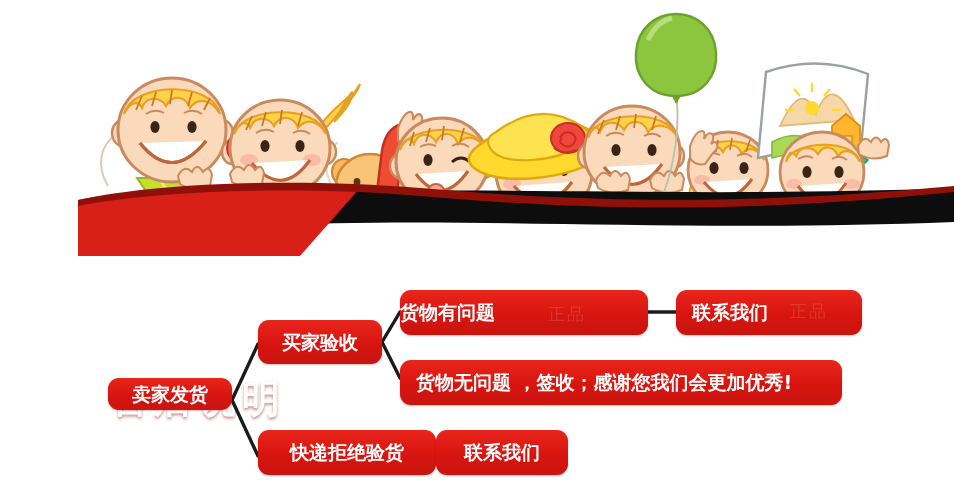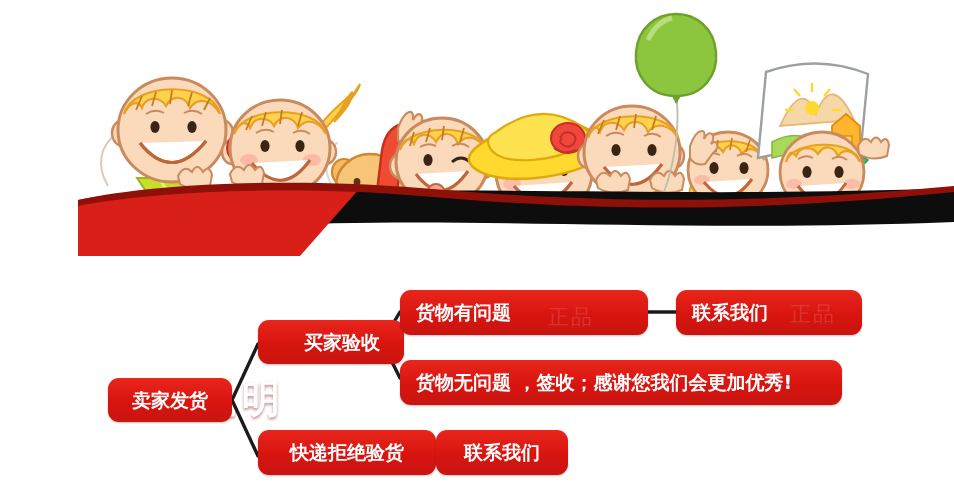--- a/index.html
+++ b/index.html
@@ -37,35 +37,35 @@
     border-radius:11px;
     color:#ffffff;
     font-weight:bold;
     font-family:"DejaVu Sans","Liberation Sans",sans-serif;
     white-space:nowrap;
     box-shadow:0 1px 2px rgba(140,0,0,.28);
     z-index:3;
   }
   .node span{display:inline-block;line-height:1;}
 
-  #node-ship   {left:108px;top:118px;width:124px;height:44px;font-size:19px;}
-  #node-accept {left:258px;top:60px; width:124px;height:44px;font-size:19px;padding-left:22px;}
+  #node-ship   {left:108px;top:118px;width:124px;height:32px;font-size:19px;}
+  #node-accept {left:258px;top:60px; width:124px;height:44px;font-size:19px;}
   #node-problem{left:400px;top:30px; width:248px;height:45px;font-size:19px;}
-  #node-problem span{margin-right:auto;margin-left:16px;}
+  #node-problem span{margin-right:auto;}
   #node-contact1{left:676px;top:30px;width:186px;height:45px;font-size:19px;}
   #node-contact1 span{margin-right:auto;margin-left:16px;}
   #node-ok     {left:400px;top:100px;width:442px;height:45px;font-size:19px;}
   #node-ok span{margin-left:16px;margin-right:auto;}
   #node-reject {left:258px;top:170px;width:178px;height:45px;font-size:19px;}
   #node-contact2{left:436px;top:170px;width:132px;height:45px;font-size:19px;}
 
   
   .smudge{
     position:absolute;z-index:4;pointer-events:none;
-    color:rgba(255,255,255,.13);font-weight:normal;font-size:21px;
+    color:rgba(255,255,255,.13);font-weight:normal;font-size:17px;
     font-family:"DejaVu Sans","Liberation Sans",sans-serif;
     letter-spacing:2px;
   }
   #smudge-1{left:548px;top:43px;}
   #smudge-2{left:790px;top:40px;}
 </style>
 </head>
 <body>
 
 <div id="stage">

